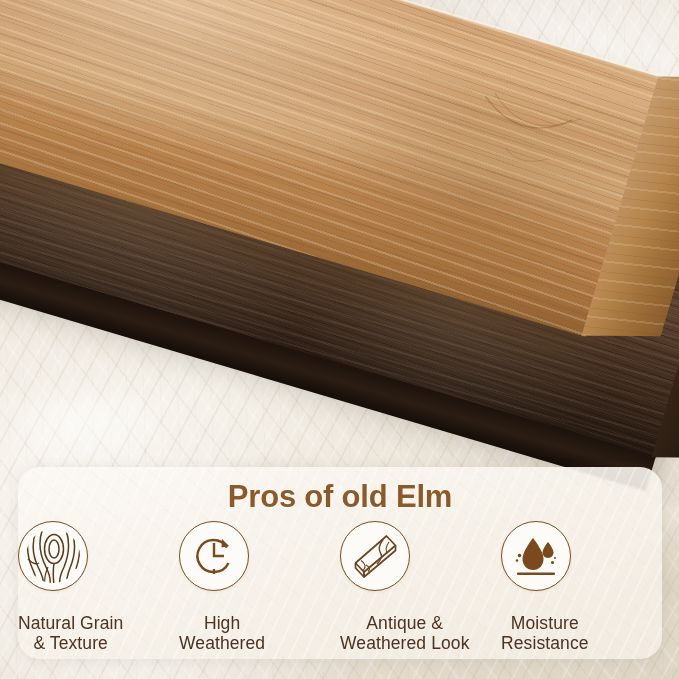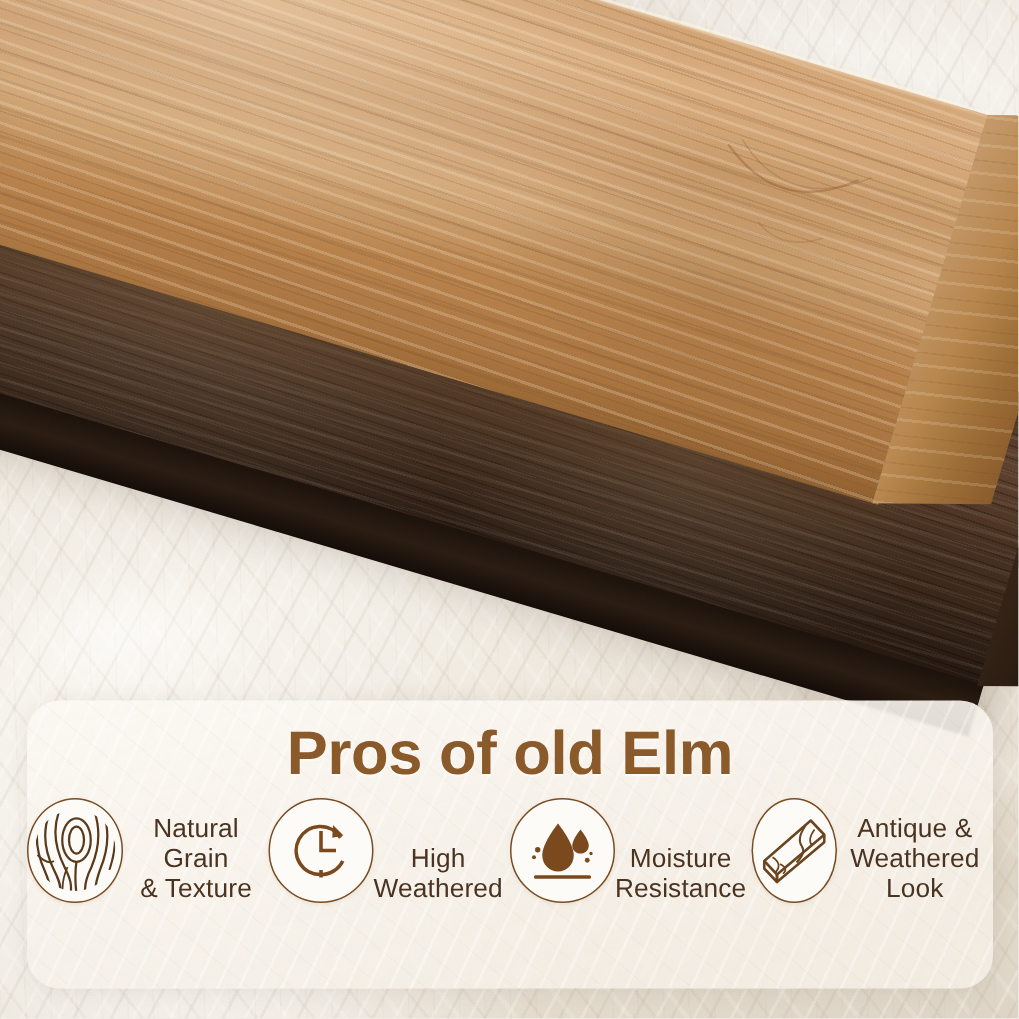--- a/index.html
+++ b/index.html
@@ -159,36 +159,38 @@
     position:absolute; inset:0;
     background: repeating-linear-gradient(115deg, rgba(255,255,255,.30) 0 2px, rgba(0,0,0,0) 2px 13px),
                 repeating-linear-gradient(40deg, rgba(180,165,145,.05) 0 1px, rgba(0,0,0,0) 1px 19px);
     pointer-events:none;
   }
 
   #panel-title {
     position: relative;
     text-align: center;
     margin: 12px 0 0;
-    font-size: 41px;
+    font-size: 31px;
     font-weight: bold;
     letter-spacing: -0.2px;
     color: #8b5a2b;
     text-shadow: 0 1px 1px rgba(255,255,255,.75);
   }
 
   #features {
     position: relative;
     display: flex;
     margin-top: 6px;
   }
   .feature {
     flex: 1 1 0;
     display: flex;
-    align-items: flex-end;
+    flex-direction: column;
+    align-items: flex-start;
+    gap: 16px;
   }
   .feature-icon {
     width: 68px; height: 68px;
     border-radius: 50%;
     border: 1.3px solid #7a4c22;
     background: #fdfbf7;
     display: flex; align-items: center; justify-content: center;
     box-shadow: 0 1px 3px rgba(110,85,55,.10);
   }
   .feature-label {
@@ -273,48 +275,48 @@
             <path d="M31 6 L38 13 L30.5 14.5 Z" fill="#7a4a1e"></path>
           </svg>
         </div>
         <div class="feature-label">High
 Weathered</div>
       </div>
 
       <div class="feature">
         <div class="feature-icon">
           <svg width="50" height="50" viewBox="0 0 50 50">
+            <g fill="none" stroke="#6b4420" stroke-width="1.7" stroke-linejoin="round">
+              <path d="M36.5 5 L45.5 14.5 L14 41 L5.5 32 Z"></path>
+              <path d="M5.5 32 L5.5 37 L14 46 L14 41"></path>
+              <path d="M14 41 L14 46 L45.5 19.5 L45.5 14.5"></path>
+              <path d="M33 8.5 Q27 17 30.5 22 Q33.5 26.5 27 33" stroke-width="1.4"></path>
+              <path d="M11 29.5 Q18 34 13 39.5" stroke-width="1.2"></path>
+              <path d="M16 34 Q22 37 18 40.5" stroke-width="1.1"></path>
+              <path d="M39 11 Q34 18 37.5 22" stroke-width="1.1"></path>
+            </g>
+          </svg>
+        </div>
+        <div class="feature-label">Antique &amp;
+Weathered Look</div>
+      </div>
+
+      <div class="feature">
+        <div class="feature-icon">
+          <svg width="50" height="50" viewBox="0 0 50 50">
             <g fill="#7a4a1e">
               <path d="M22 7 C22 7 11.5 20 11.5 28 C11.5 34.4 16.2 39 22 39 C27.8 39 32.5 34.4 32.5 28 C32.5 20 22 7 22 7 Z"></path>
               <path d="M37 11 C37 11 31.5 17.6 31.5 21.6 C31.5 24.8 33.9 27 37 27 C40.1 27 42.5 24.8 42.5 21.6 C42.5 17.6 37 11 37 11 Z"></path>
               <circle cx="8.5" cy="24.5" r="1.8"></circle>
               <circle cx="6" cy="29.5" r="1.3"></circle>
               <circle cx="41.5" cy="31.5" r="1.6"></circle>
               <circle cx="44" cy="27" r="1.1"></circle>
               <rect x="6" y="41.5" width="38" height="2.4" rx="1"></rect>
             </g>
           </svg>
         </div>
         <div class="feature-label">Moisture
 Resistance</div>
       </div>
 
-      <div class="feature">
-        <div class="feature-icon">
-          <svg width="50" height="50" viewBox="0 0 50 50">
-            <g fill="none" stroke="#6b4420" stroke-width="1.7" stroke-linejoin="round">
-              <path d="M36.5 5 L45.5 14.5 L14 41 L5.5 32 Z"></path>
-              <path d="M5.5 32 L5.5 37 L14 46 L14 41"></path>
-              <path d="M14 41 L14 46 L45.5 19.5 L45.5 14.5"></path>
-              <path d="M33 8.5 Q27 17 30.5 22 Q33.5 26.5 27 33" stroke-width="1.4"></path>
-              <path d="M11 29.5 Q18 34 13 39.5" stroke-width="1.2"></path>
-              <path d="M16 34 Q22 37 18 40.5" stroke-width="1.1"></path>
-              <path d="M39 11 Q34 18 37.5 22" stroke-width="1.1"></path>
-            </g>
-          </svg>
-        </div>
-        <div class="feature-label">Antique &amp;
-Weathered Look</div>
-      </div>
-
     </div>
   </div>
 </div>
 
 </body></html>

